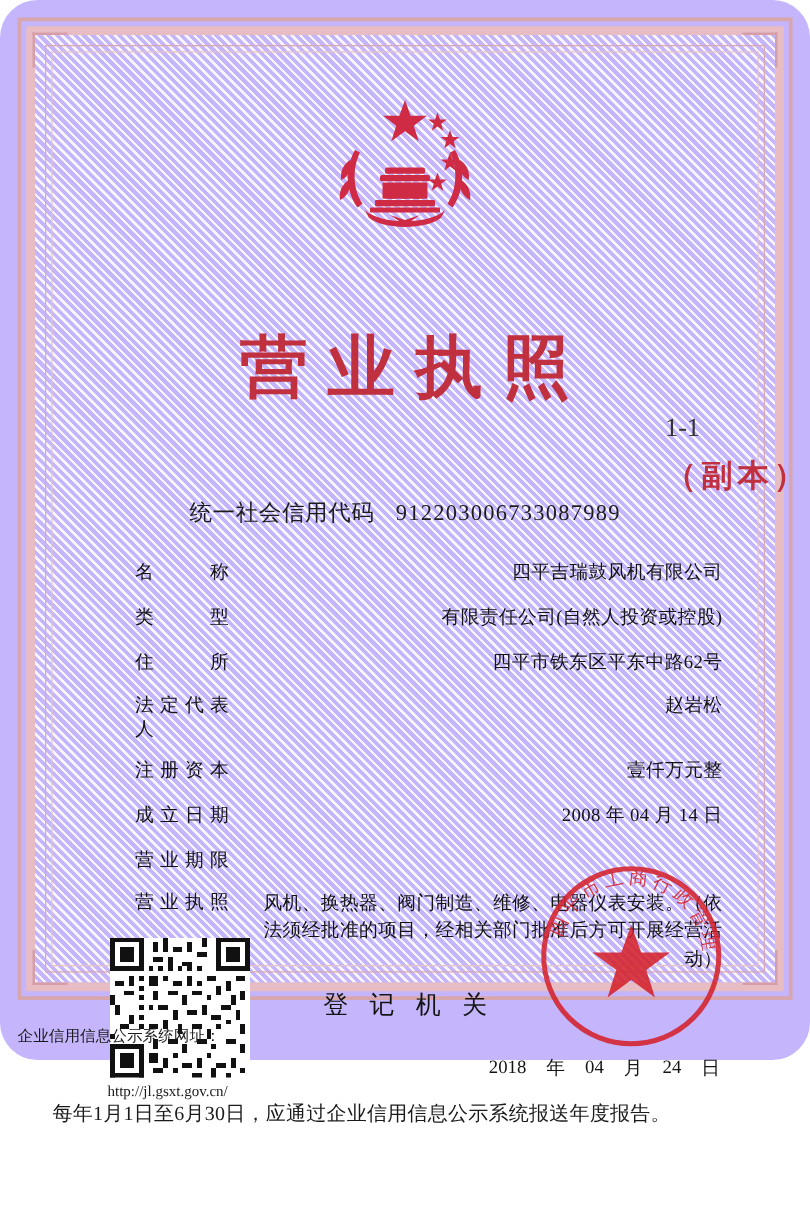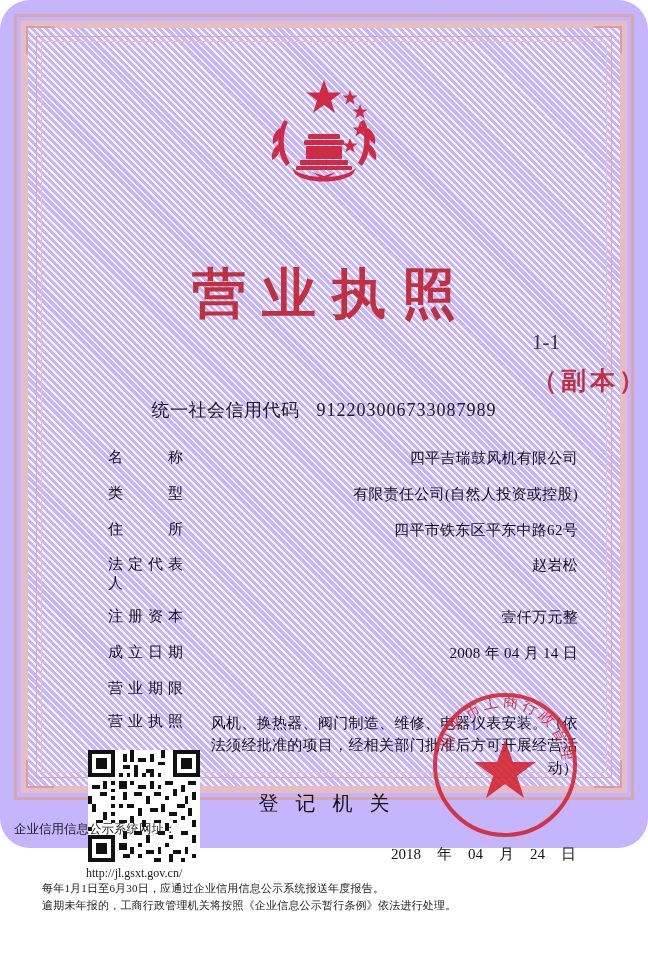--- a/index.html
+++ b/index.html
@@ -202,21 +202,21 @@
     color: #1a1a1a;
     font-family: "Liberation Serif", serif;
   }
 
   
   .notice {
     position: absolute;
     left: 42px;
     right: 42px;
     top: 880px;
-    font-size: 11px;
+    font-size: 16px;
     color: #1a1a1a;
     line-height: 1.55;
     letter-spacing: 0.2px;
   }
   .footer {
     position: absolute;
     left: 14px;
     right: 14px;
     bottom: 10px;
     display: flex;
@@ -438,20 +438,19 @@
         <rect x="21" y="27" width="1" height="2"></rect>
       <rect x="24" y="28" width="1" height="1"></rect>
         <rect x="27" y="27" width="1" height="1"></rect>
     </g>
   </svg>
 
   <div class="qr-url">http://jl.gsxt.gov.cn/</div>
 
   <div class="notice">
     <div>每年1月1日至6月30日，应通过企业信用信息公示系统报送年度报告。</div>
-    <div>逾期未年报的，工商行政管理机关将按照《企业信息公示暂行条例》依法进行处理。</div>
   </div>
 
   <div class="footer">
     <span>企业信用信息公示系统网址：</span>
   </div>
 
 </div>
 
 </body></html>

